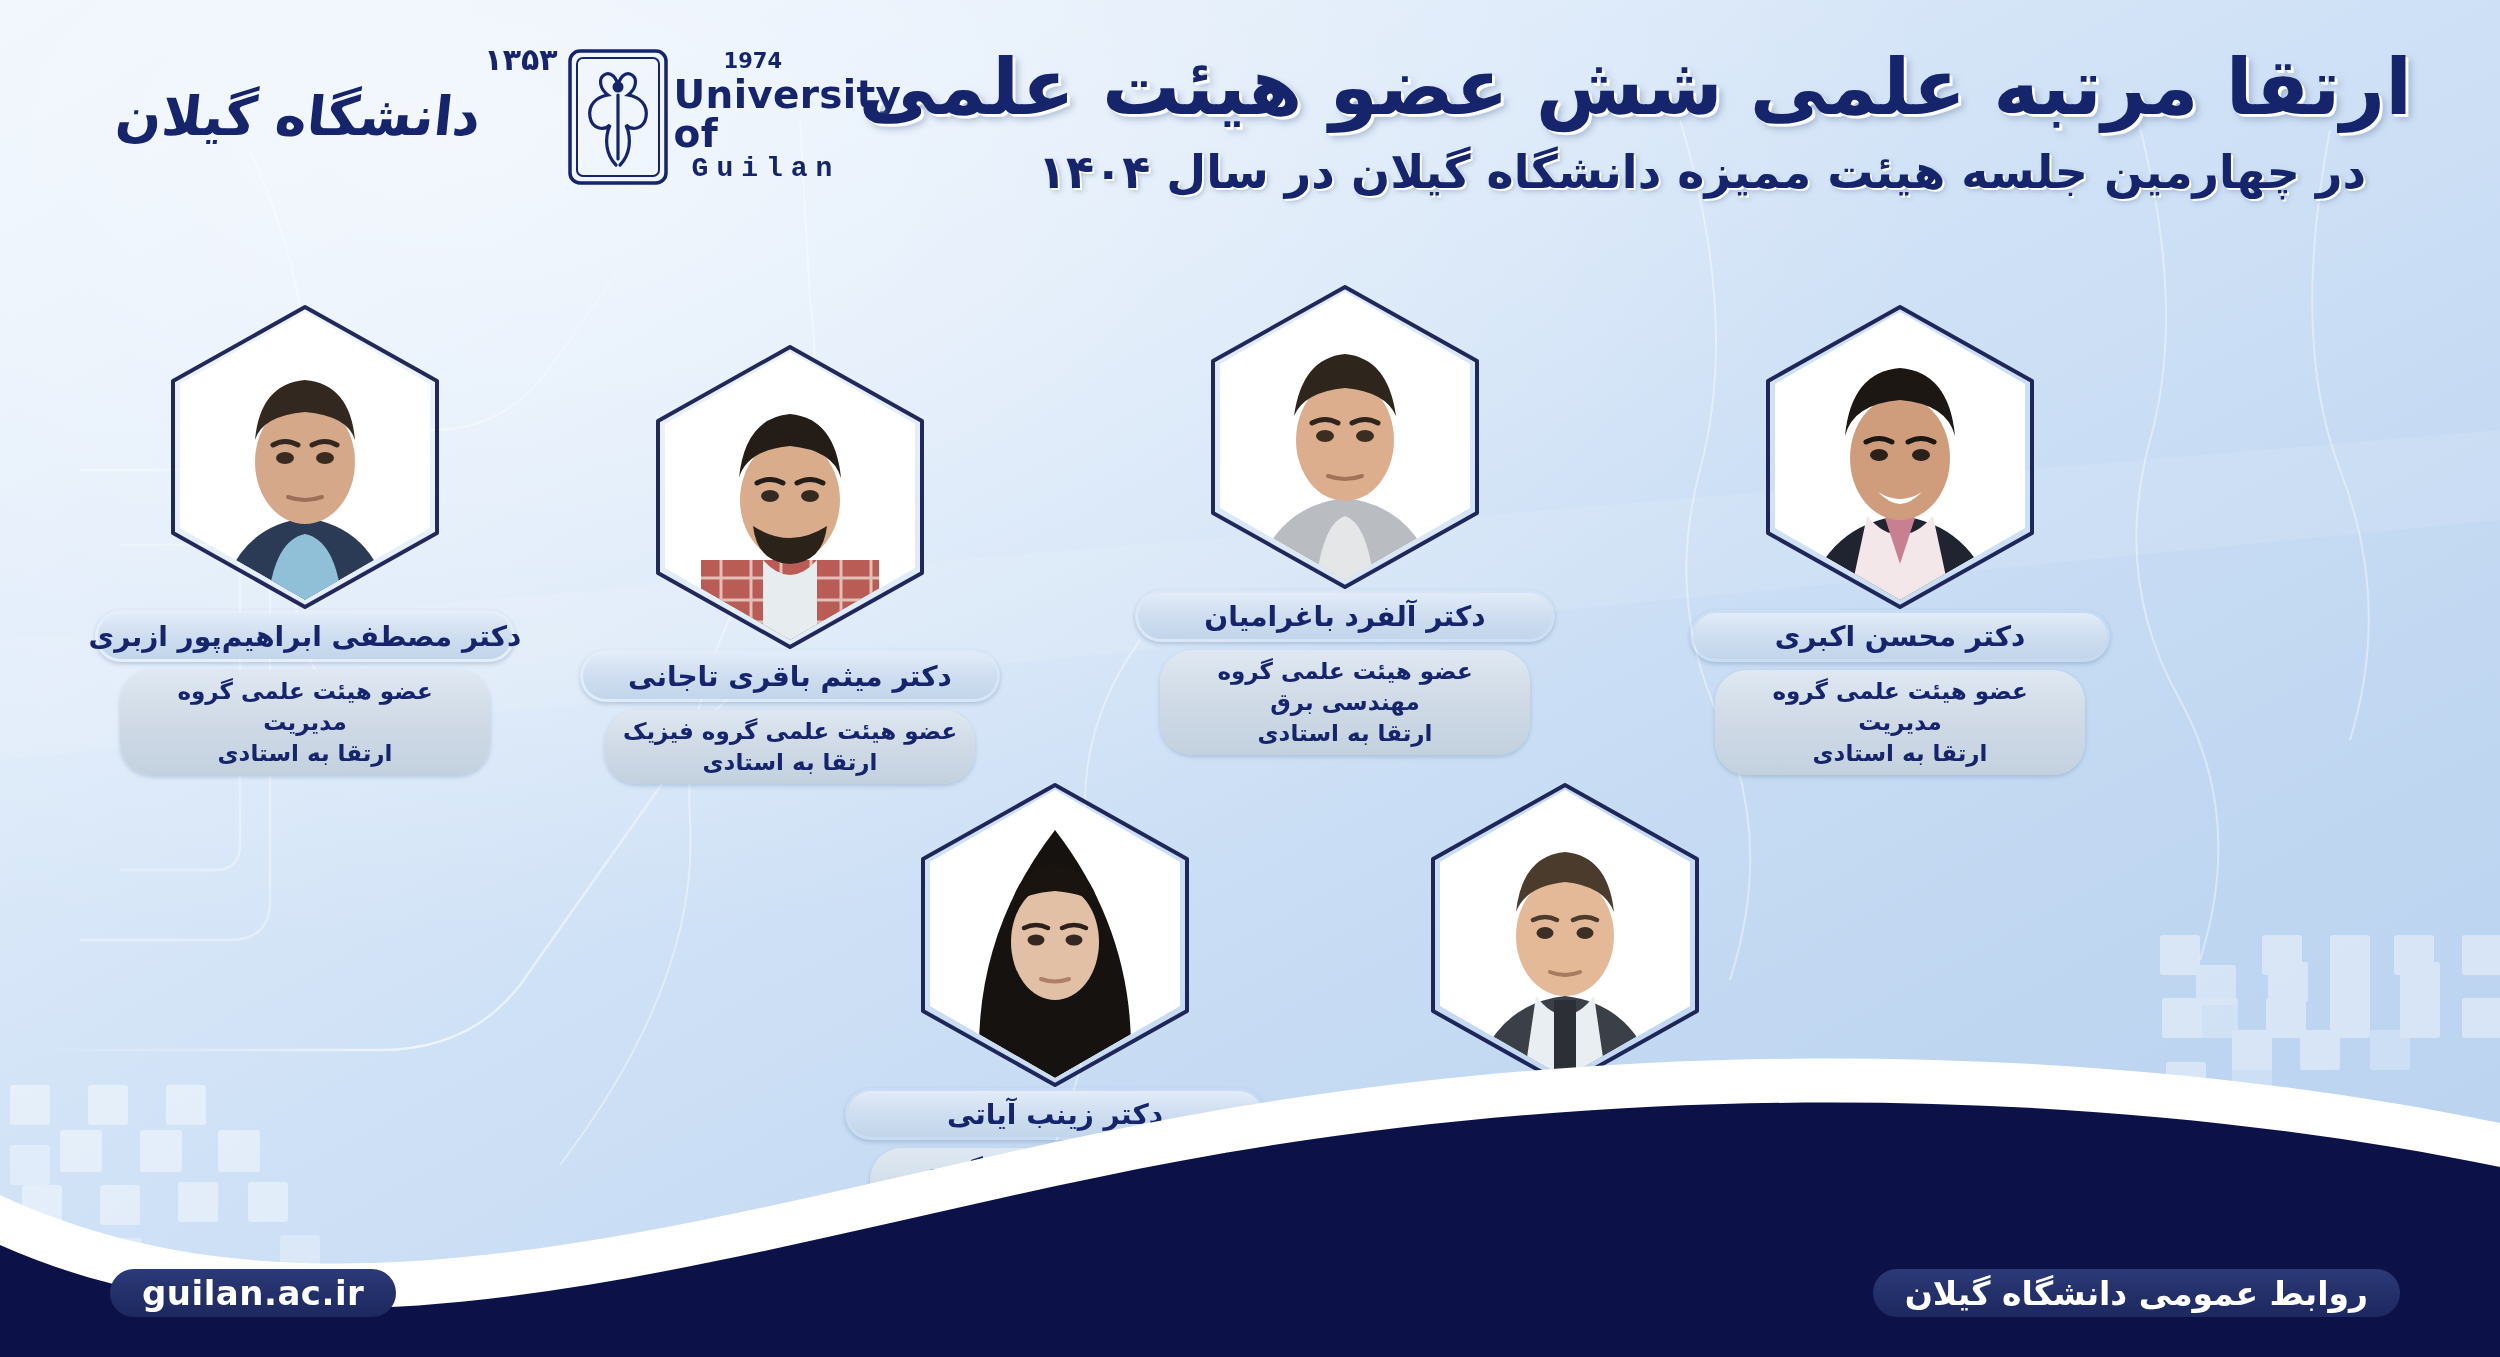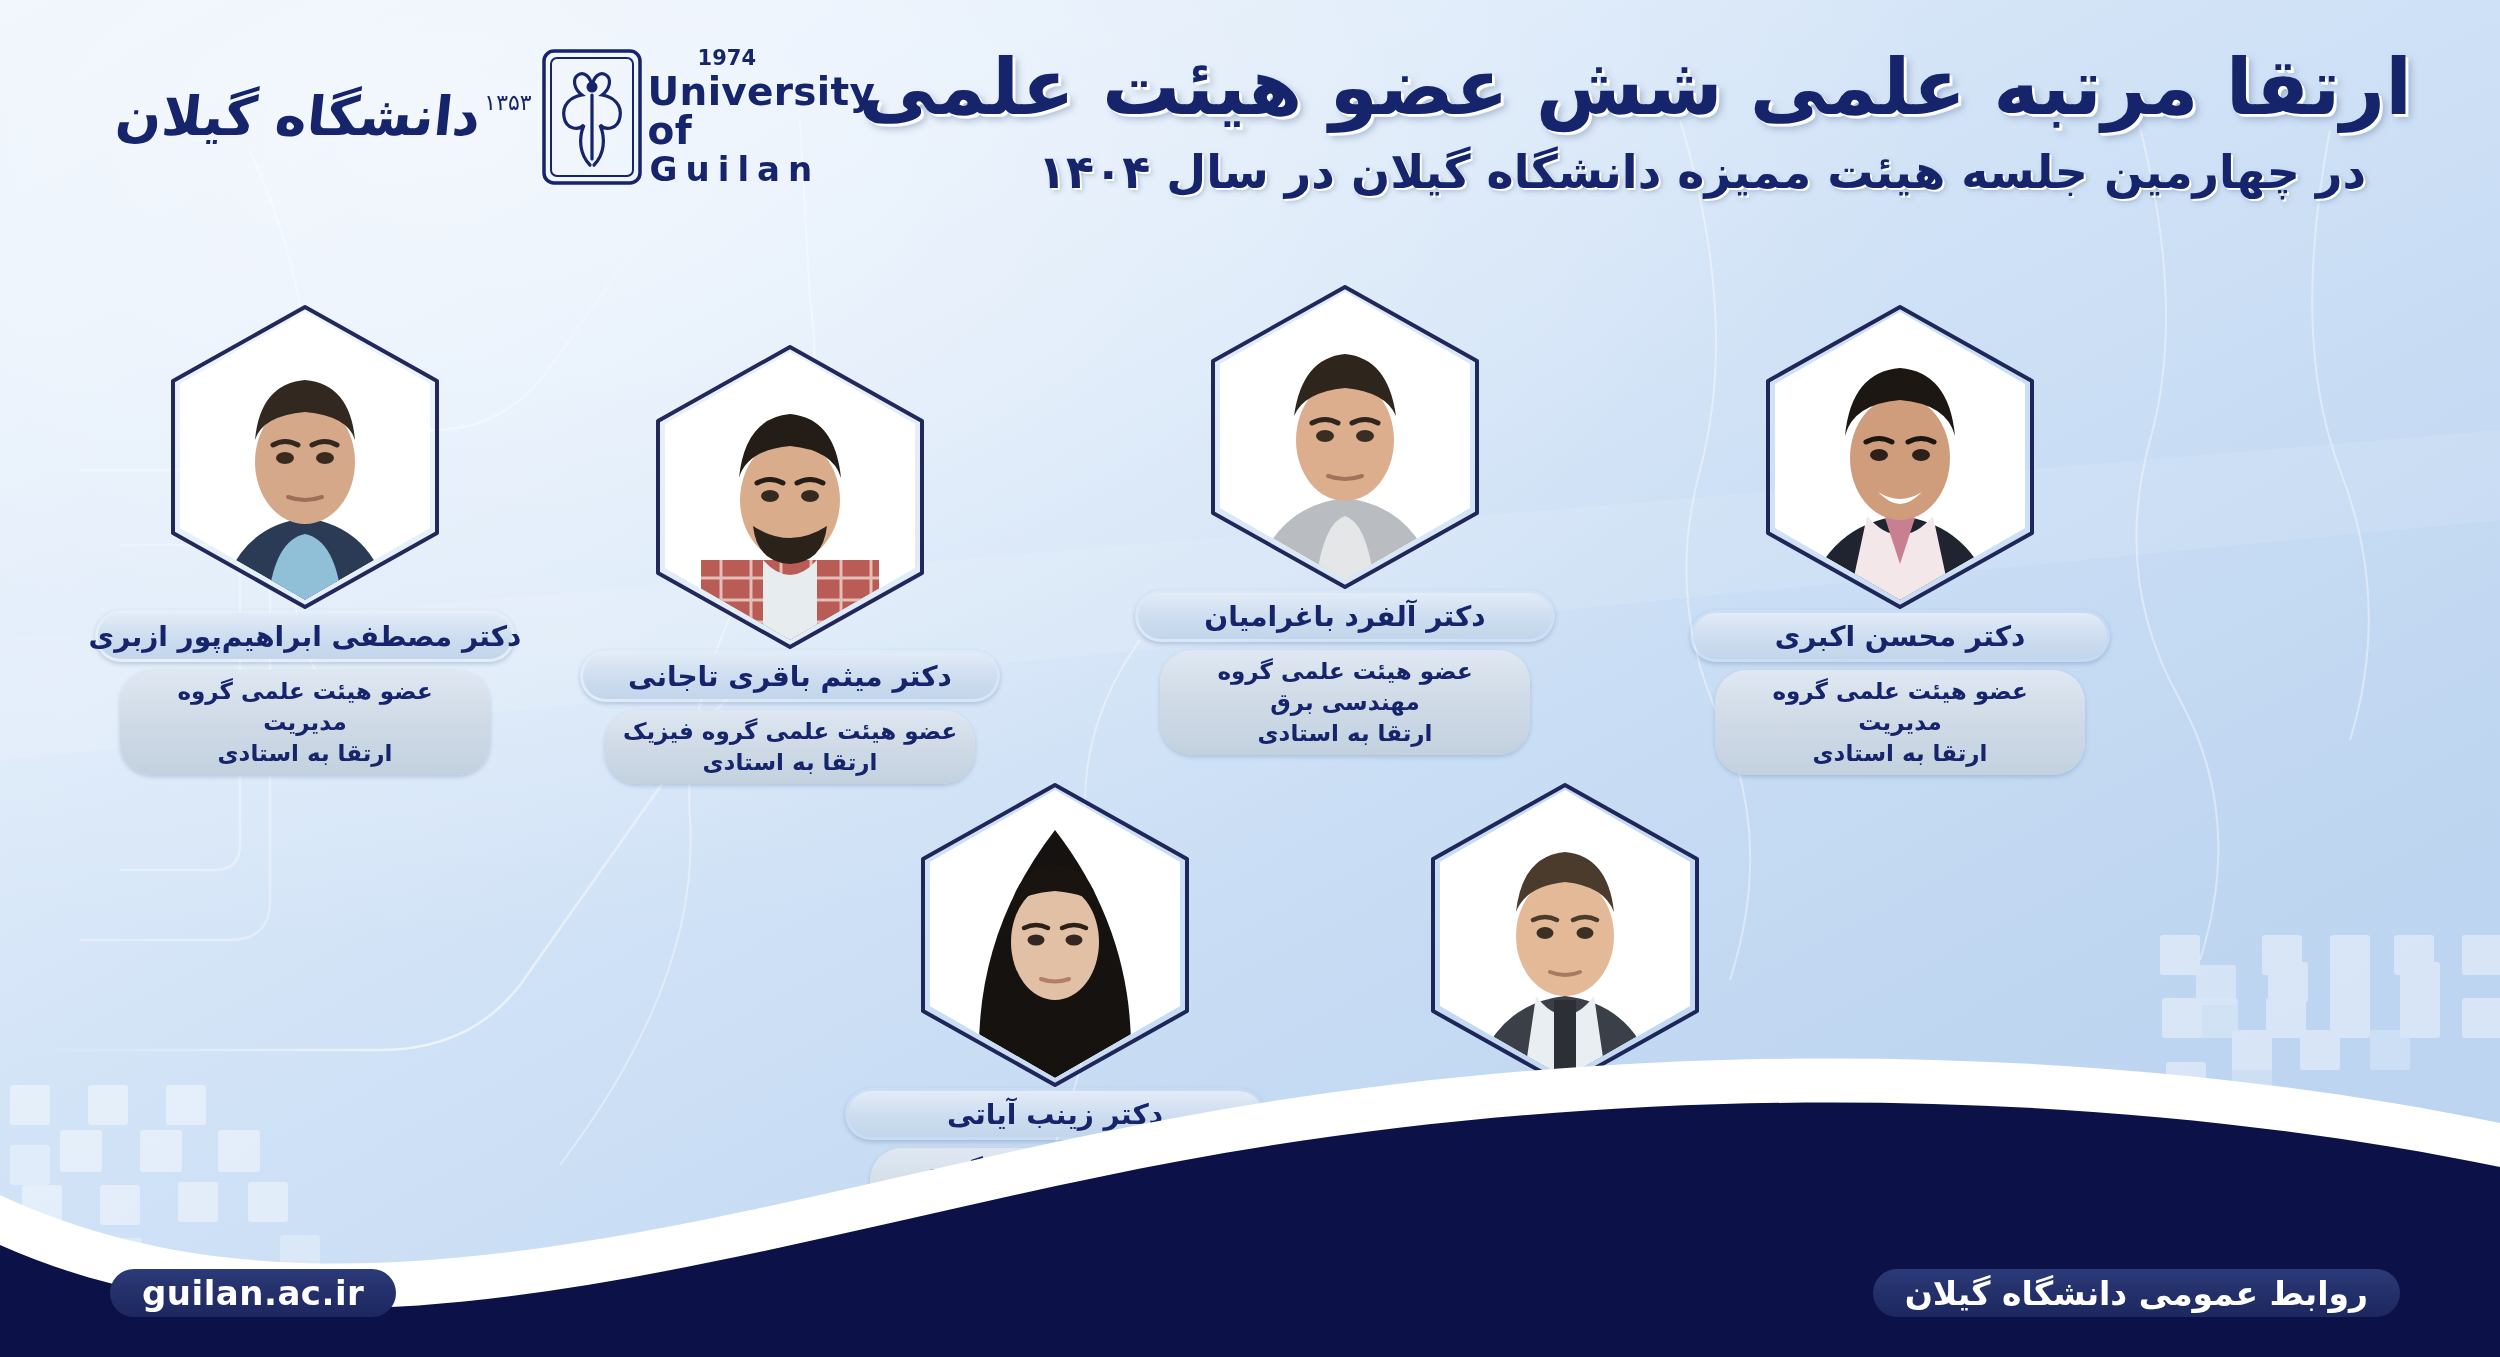--- a/index.html
+++ b/index.html
@@ -56,25 +56,24 @@
     font-weight: 700;
     color: #15246b;
     line-height: 1;
     letter-spacing: -1px;
     transform: skewX(-6deg);
     white-space: nowrap;
     padding-left: 6px;
   }
   .logo-fa-year {
     font-family: "DejaVu Sans", sans-serif;
-    font-size: 22px;
-    font-weight: 400;
+    font-size: 30px;
+    font-weight: 700;
     color: #15246b;
     align-self: flex-start;
-    margin-top: 48px;
     padding: 0 4px;
   }
 
   .logo-mark {
     width: 104px;
     height: 140px;
     position: relative;
     flex: 0 0 auto;
     margin: 0 4px;
   }
@@ -93,26 +92,27 @@
     display: block;
     margin-bottom: 3px;
   }
   .logo-en .l1 {
     font-size: 39px;
     font-weight: 700;
     display: block;
     letter-spacing: .3px;
   }
   .logo-en .l2 {
-    font-size: 34px;
+    font-size: 28px;
     font-weight: 700;
     display: block;
     letter-spacing: 8px;
     margin-top: 2px;
-    margin-left: 2px;
+    margin-left: 18px;
+    font-family: Liberation Mono, monospace;
   }
 
   .title-block {
     position: absolute;
     right: 88px;
     top: 44px;
     width: 1420px;
     text-align: center;
     direction: rtl;
   }

